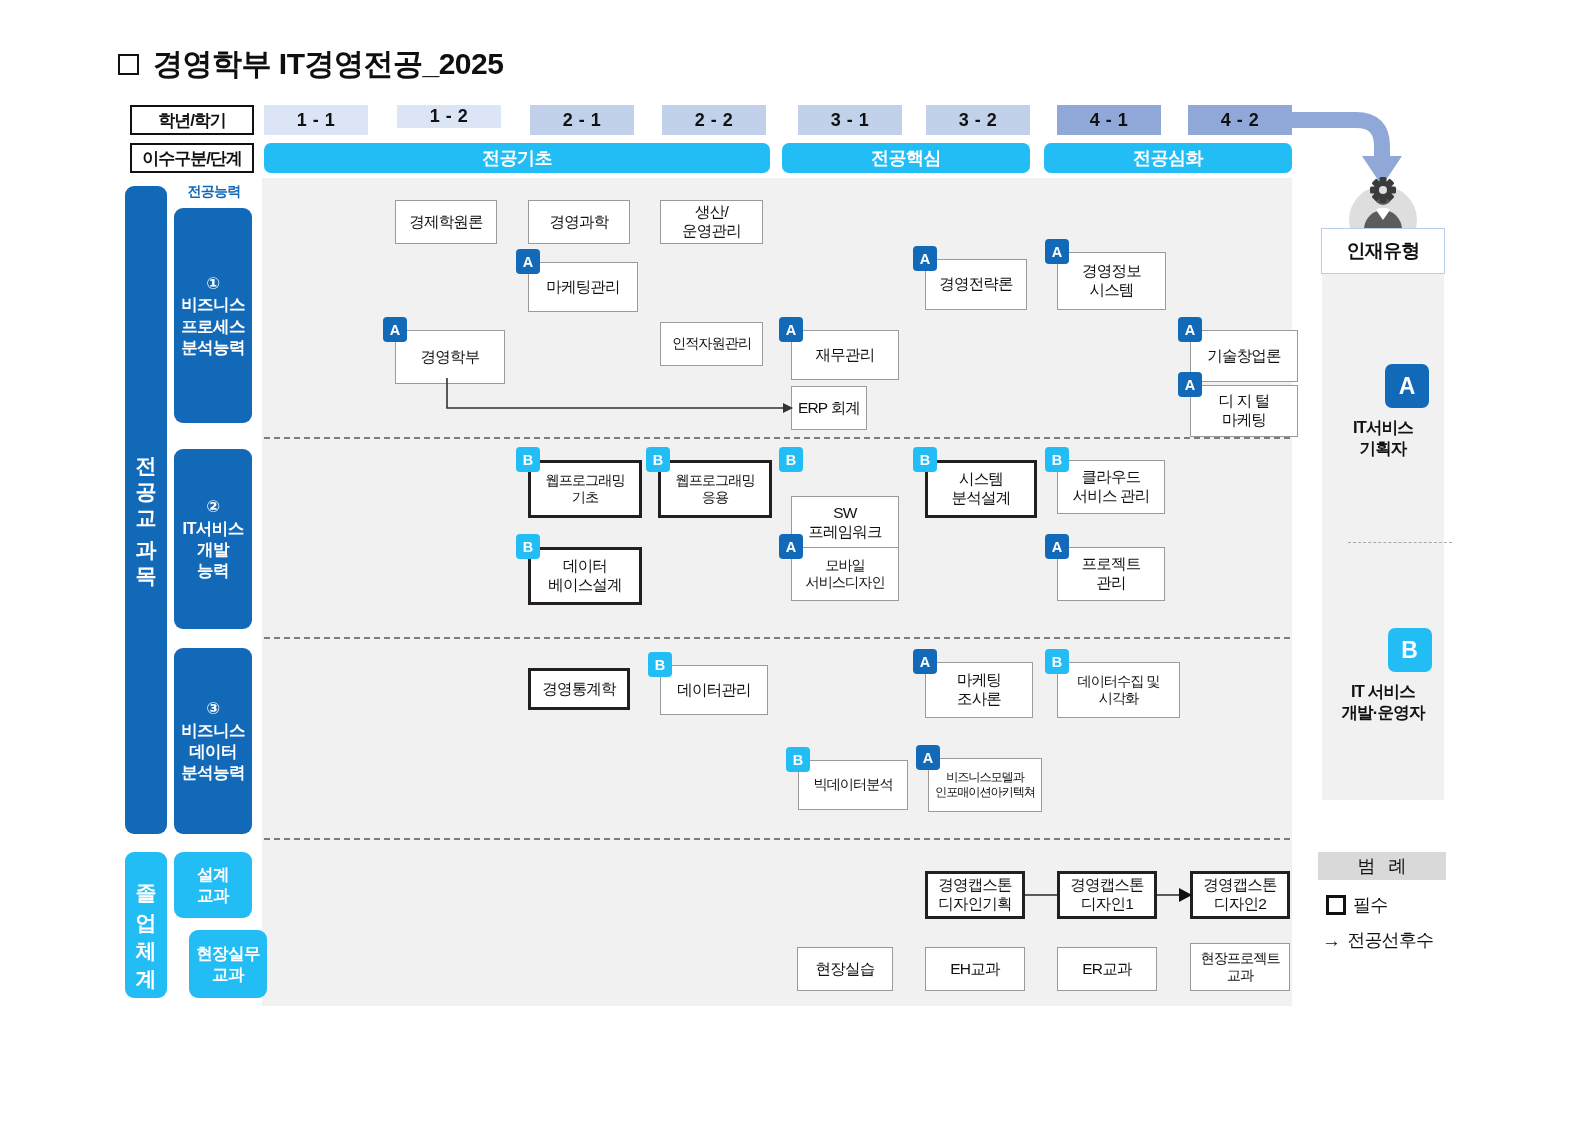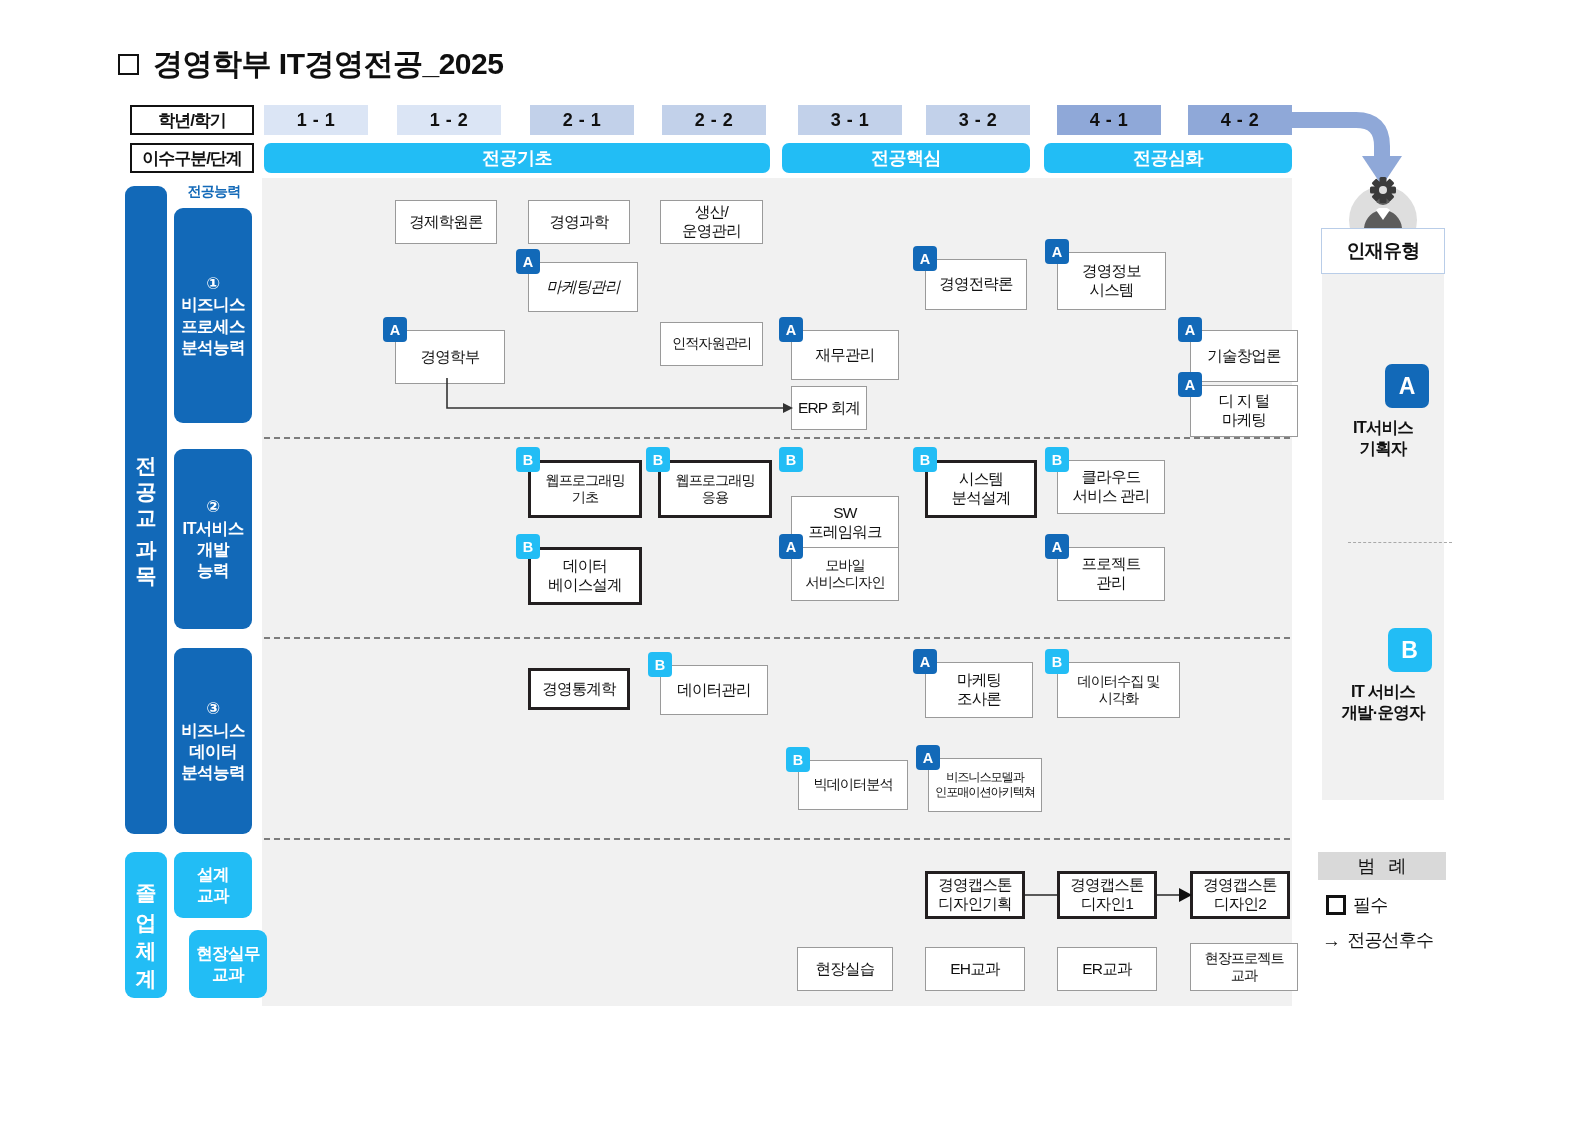--- a/index.html
+++ b/index.html
@@ -156,21 +156,21 @@
 <body>
 
 <div class="abs" id="page-title-row">
   <span id="title-bullet"></span>
   <span id="page-title">경영학부 IT경영전공_2025</span>
 </div>
 
 <div class="abs row-label-box" style="left:130px; top:105px; width:124px; height:30px;">학년/학기</div>
 
 <div class="abs sem-chip" style="left:264px; top:105px; width:104px; height:30px; background:#dbe5f5;">1 - 1</div>
-<div class="abs sem-chip" style="left:397px; top:105px; width:104px; height:30px; background:#dbe5f5;">1 - 2</div>
+<div class="abs sem-chip" style="left:397px; top:105px; width:104px; height:23px; background:#dbe5f5;">1 - 2</div>
 <div class="abs sem-chip" style="left:530px; top:105px; width:104px; height:30px; background:#c2d1ea;">2 - 1</div>
 <div class="abs sem-chip" style="left:662px; top:105px; width:104px; height:30px; background:#c2d1ea;">2 - 2</div>
 <div class="abs sem-chip" style="left:798px; top:105px; width:104px; height:30px; background:#c2d1ea;">3 - 1</div>
 <div class="abs sem-chip" style="left:926px; top:105px; width:104px; height:30px; background:#c2d1ea;">3 - 2</div>
 <div class="abs sem-chip" style="left:1057px; top:105px; width:104px; height:30px; background:#8fa8d8;">4 - 1</div>
 <div class="abs sem-chip" style="left:1188px; top:105px; width:104px; height:30px; background:#8fa8d8;">4 - 2</div>
 
 <div class="abs row-label-box" style="left:130px; top:143px; width:124px; height:30px;">이수구분/단계</div>
 
 <div class="abs stage-chip" style="left:264px; top:143px; width:506px; height:30px;">전공기초</div>
@@ -215,21 +215,21 @@
 </div>
 
 <div class="abs course" style="left:395px; top:200px; width:102px; height:44px;">경제학원론</div>
 
 <div class="abs course" style="left:528px; top:200px; width:102px; height:44px;">경영과학</div>
 
 <div class="abs course" style="left:660px; top:200px; width:103px; height:44px;">생산/<br>운영관리</div>
 
 <div class="abs" style="left:528px; top:262px; width:102px; height:44px;">
   <div class="tag tag-A">A</div>
-  <div class="course" style="width:100%; height:100%;font-style:italic;">마케팅관리</div>
+  <div class="course" style="width:100%; height:100%;">마케팅관리</div>
 </div>
 
 <div class="abs" style="left:925px; top:259px; width:94px; height:45px;">
   <div class="tag tag-A">A</div>
   <div class="course" style="width:100%; height:100%;">경영전략론</div>
 </div>
 
 <div class="abs" style="left:1057px; top:252px; width:101px; height:52px;">
   <div class="tag tag-A">A</div>
   <div class="course" style="width:100%; height:100%;">경영정보<br>시스템</div>
@@ -337,21 +337,21 @@
 
 <svg class="overlay" width="1587" height="1123">
   <line x1="1025" y1="895" x2="1057" y2="895" stroke="#333" stroke-width="1.6"></line>
   <line x1="1157" y1="895" x2="1180" y2="895" stroke="#333" stroke-width="1.6"></line>
   <polygon points="1179,888 1192,895 1179,902" fill="#111"></polygon>
 </svg>
 
 <div class="abs course" style="left:797px; top:947px; width:96px; height:44px;">현장실습</div>
 <div class="abs course" style="left:925px; top:947px; width:100px; height:44px;">EH교과</div>
 <div class="abs course" style="left:1057px; top:947px; width:100px; height:44px;">ER교과</div>
-<div class="abs course small" style="left:1190px; top:943px; width:108px; height:48px;">현장프로젝트<br>교과</div>
+<div class="abs course small" style="left:1190px; top:943px; width:100px; height:48px;">현장프로젝트<br>교과</div>
 
 <div class="abs" id="right-panel"></div>
 
 <div class="abs person-icon-wrap">
   <svg width="74" height="62" viewBox="0 0 74 62">
     <circle cx="37" cy="44" r="34" fill="#dedede"></circle>
     <path d="M37,34 c-10,0 -18,8 -19,18 h38 c-1,-10 -9,-18 -19,-18 z" fill="#5c5c5c"></path>
     <path d="M30,34 l7,10 l7,-10 l-3,-2 h-8 z" fill="#ffffff"></path>
     <circle cx="37" cy="20" r="9" fill="#5c5c5c"></circle>
     <g fill="#3b3b3b">

